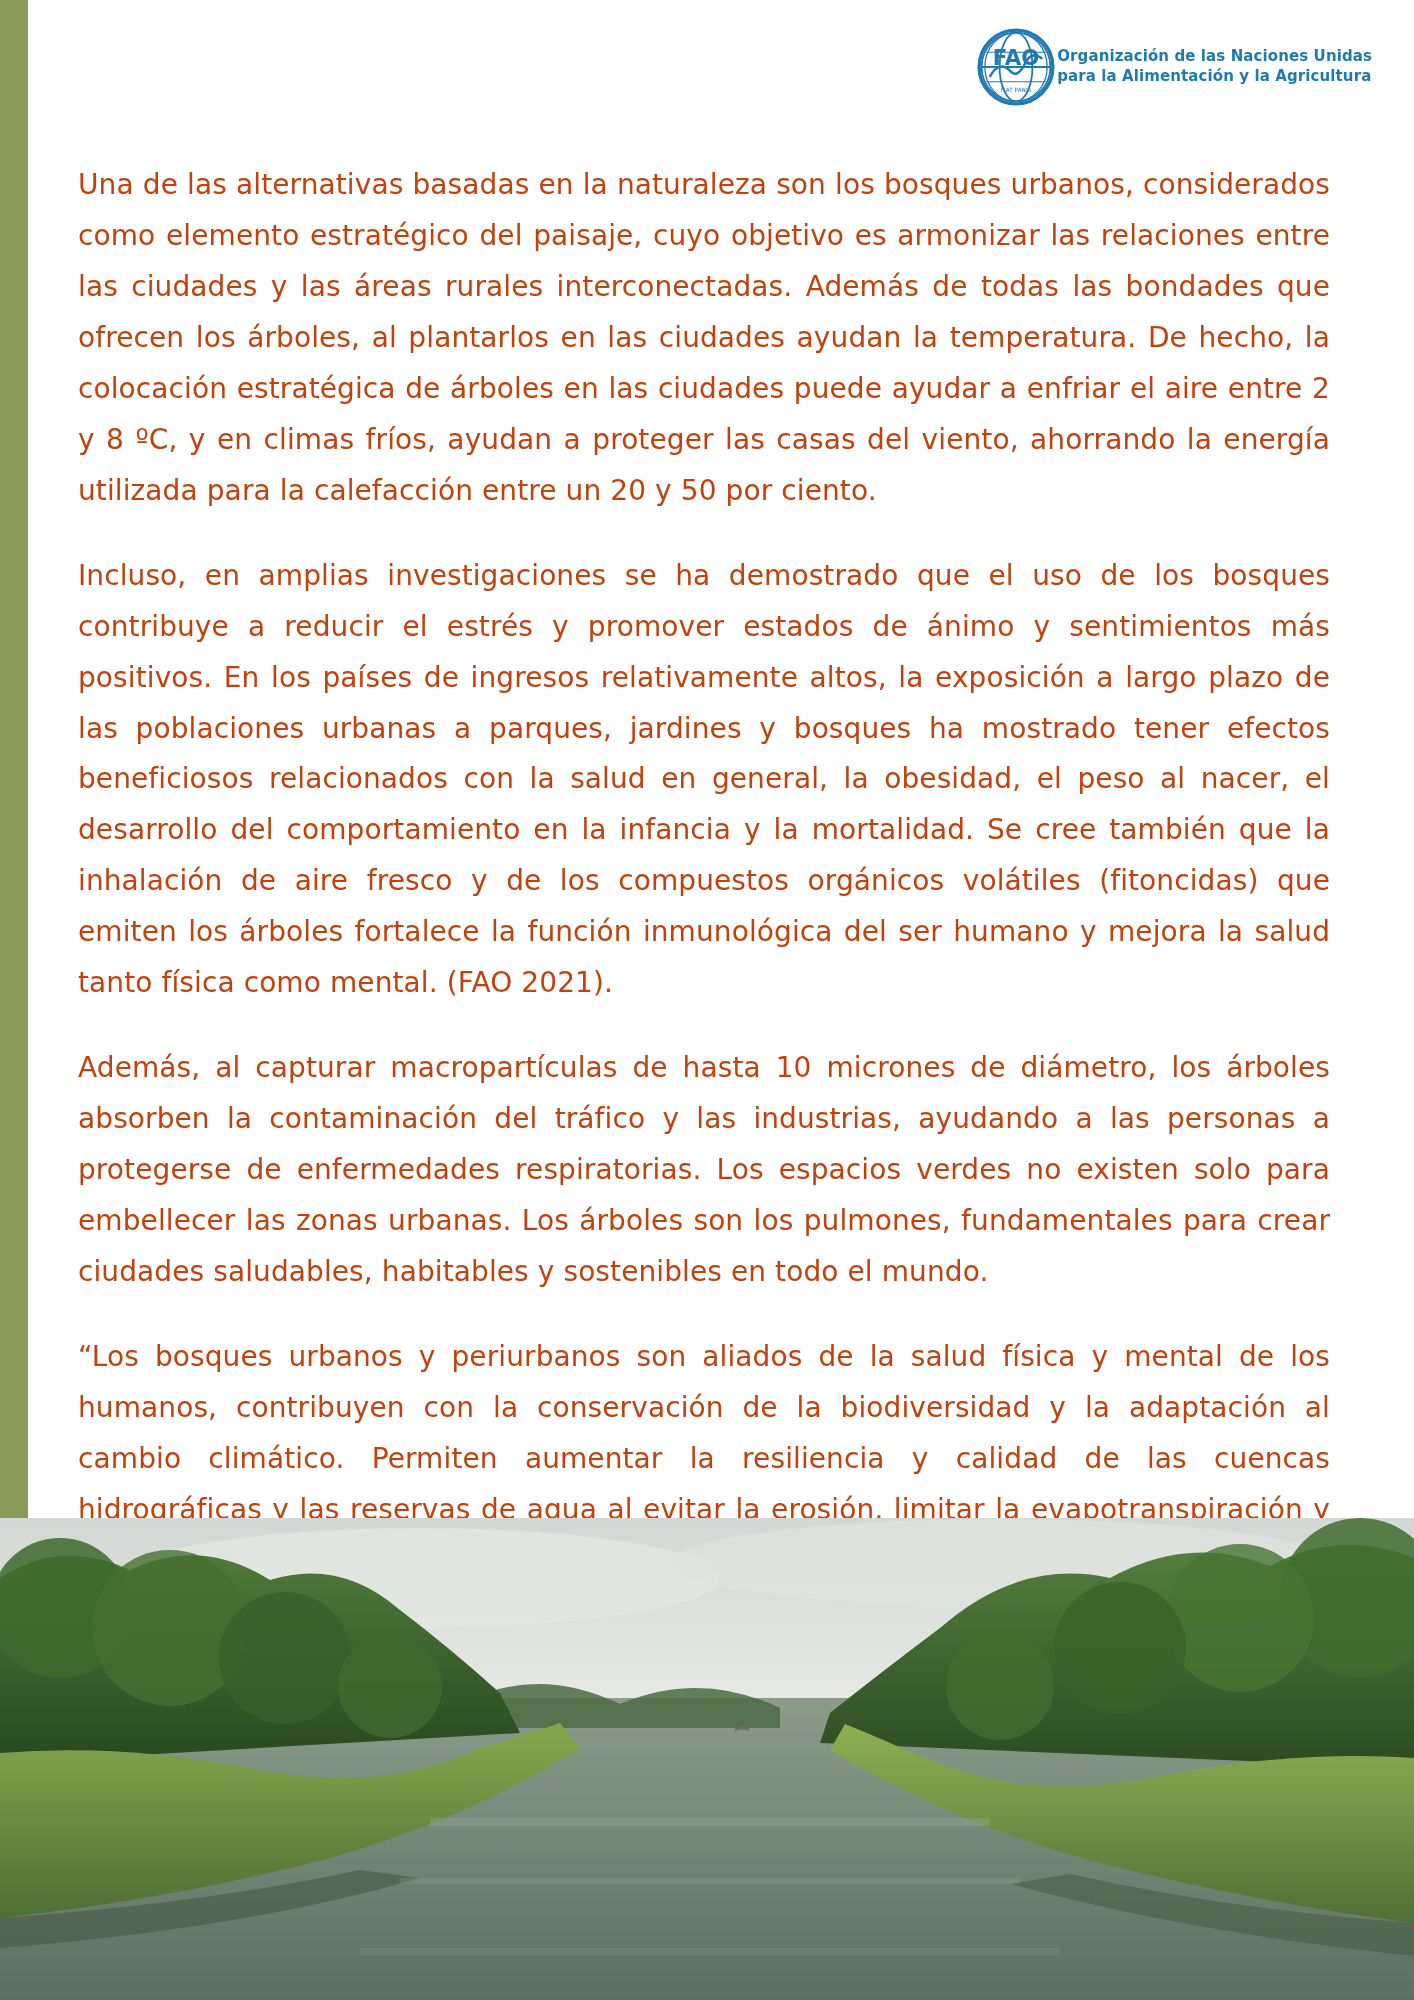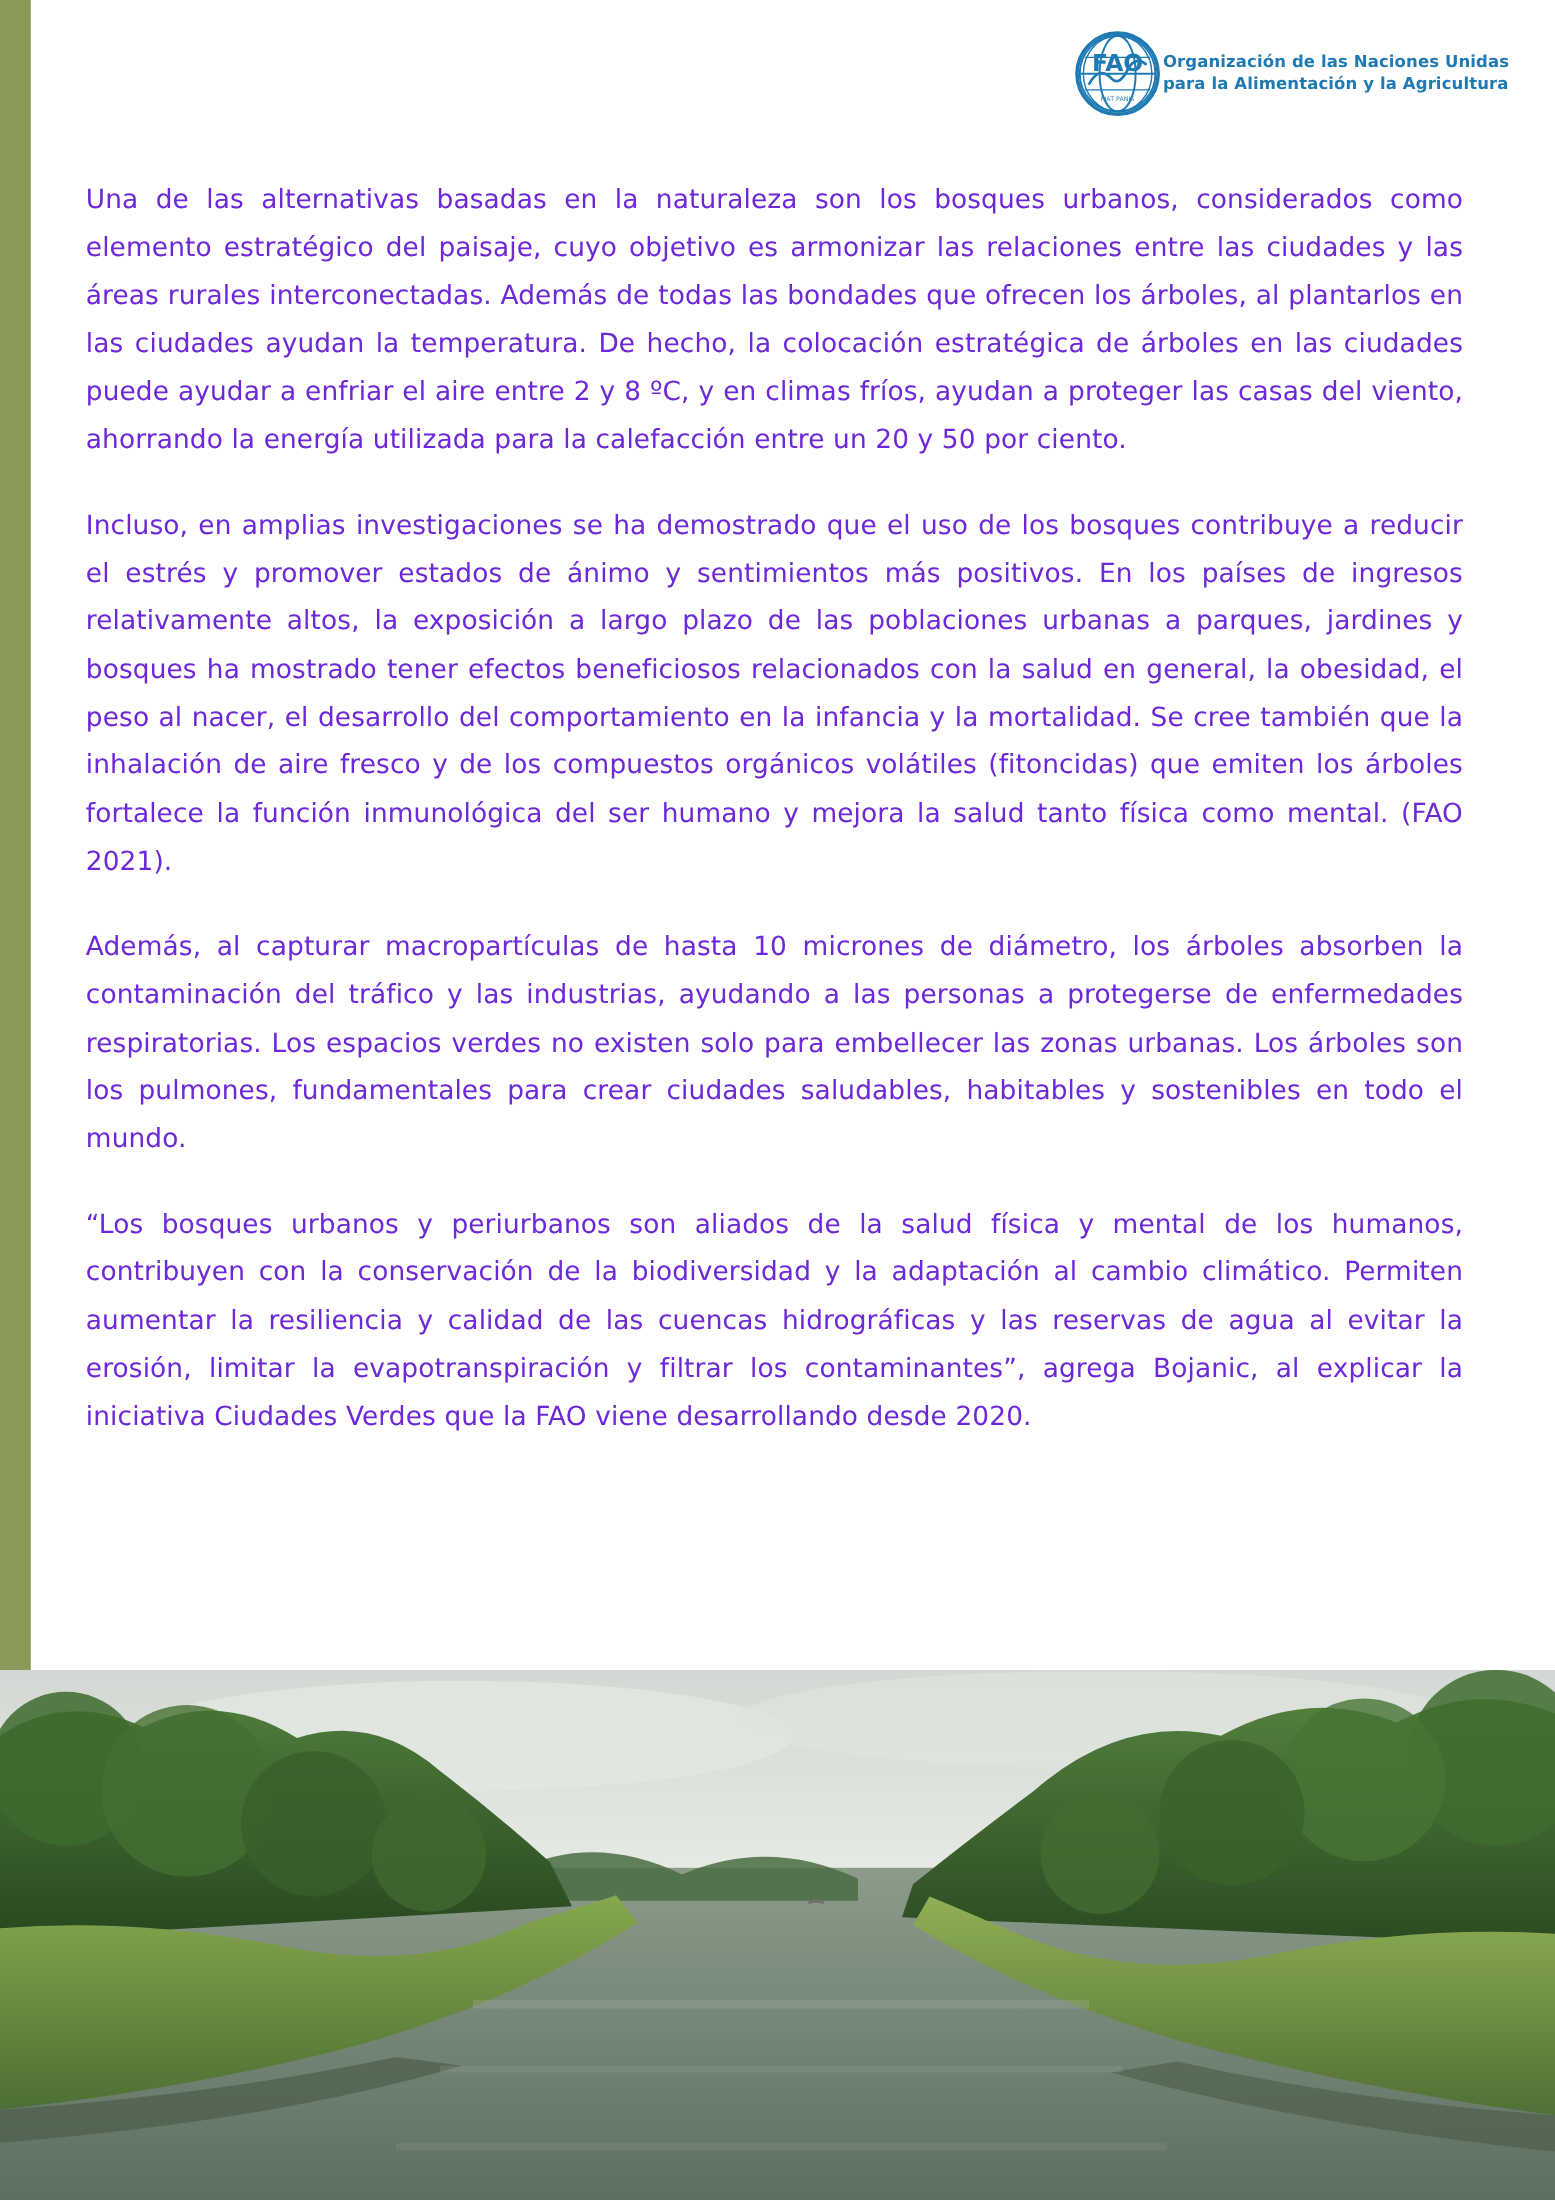--- a/index.html
+++ b/index.html
@@ -50,23 +50,23 @@
 
   
   .content {
     position: absolute;
     left: 78px;
     top: 160px;
     width: 1252px;
   }
   .para {
     font-family: "DejaVu Sans", sans-serif;
-    font-size: 24px;
+    font-size: 28px;
     line-height: 1.82;
-    color: #6d28d9;
+    color: #c2410c;
     text-align: justify;
     text-justify: inter-word;
     margin: 0 0 34px 0;
     letter-spacing: 0.1px;
   }
   .para:last-child { margin-bottom: 12px; }
 
   
   .photo {
     position: absolute;

